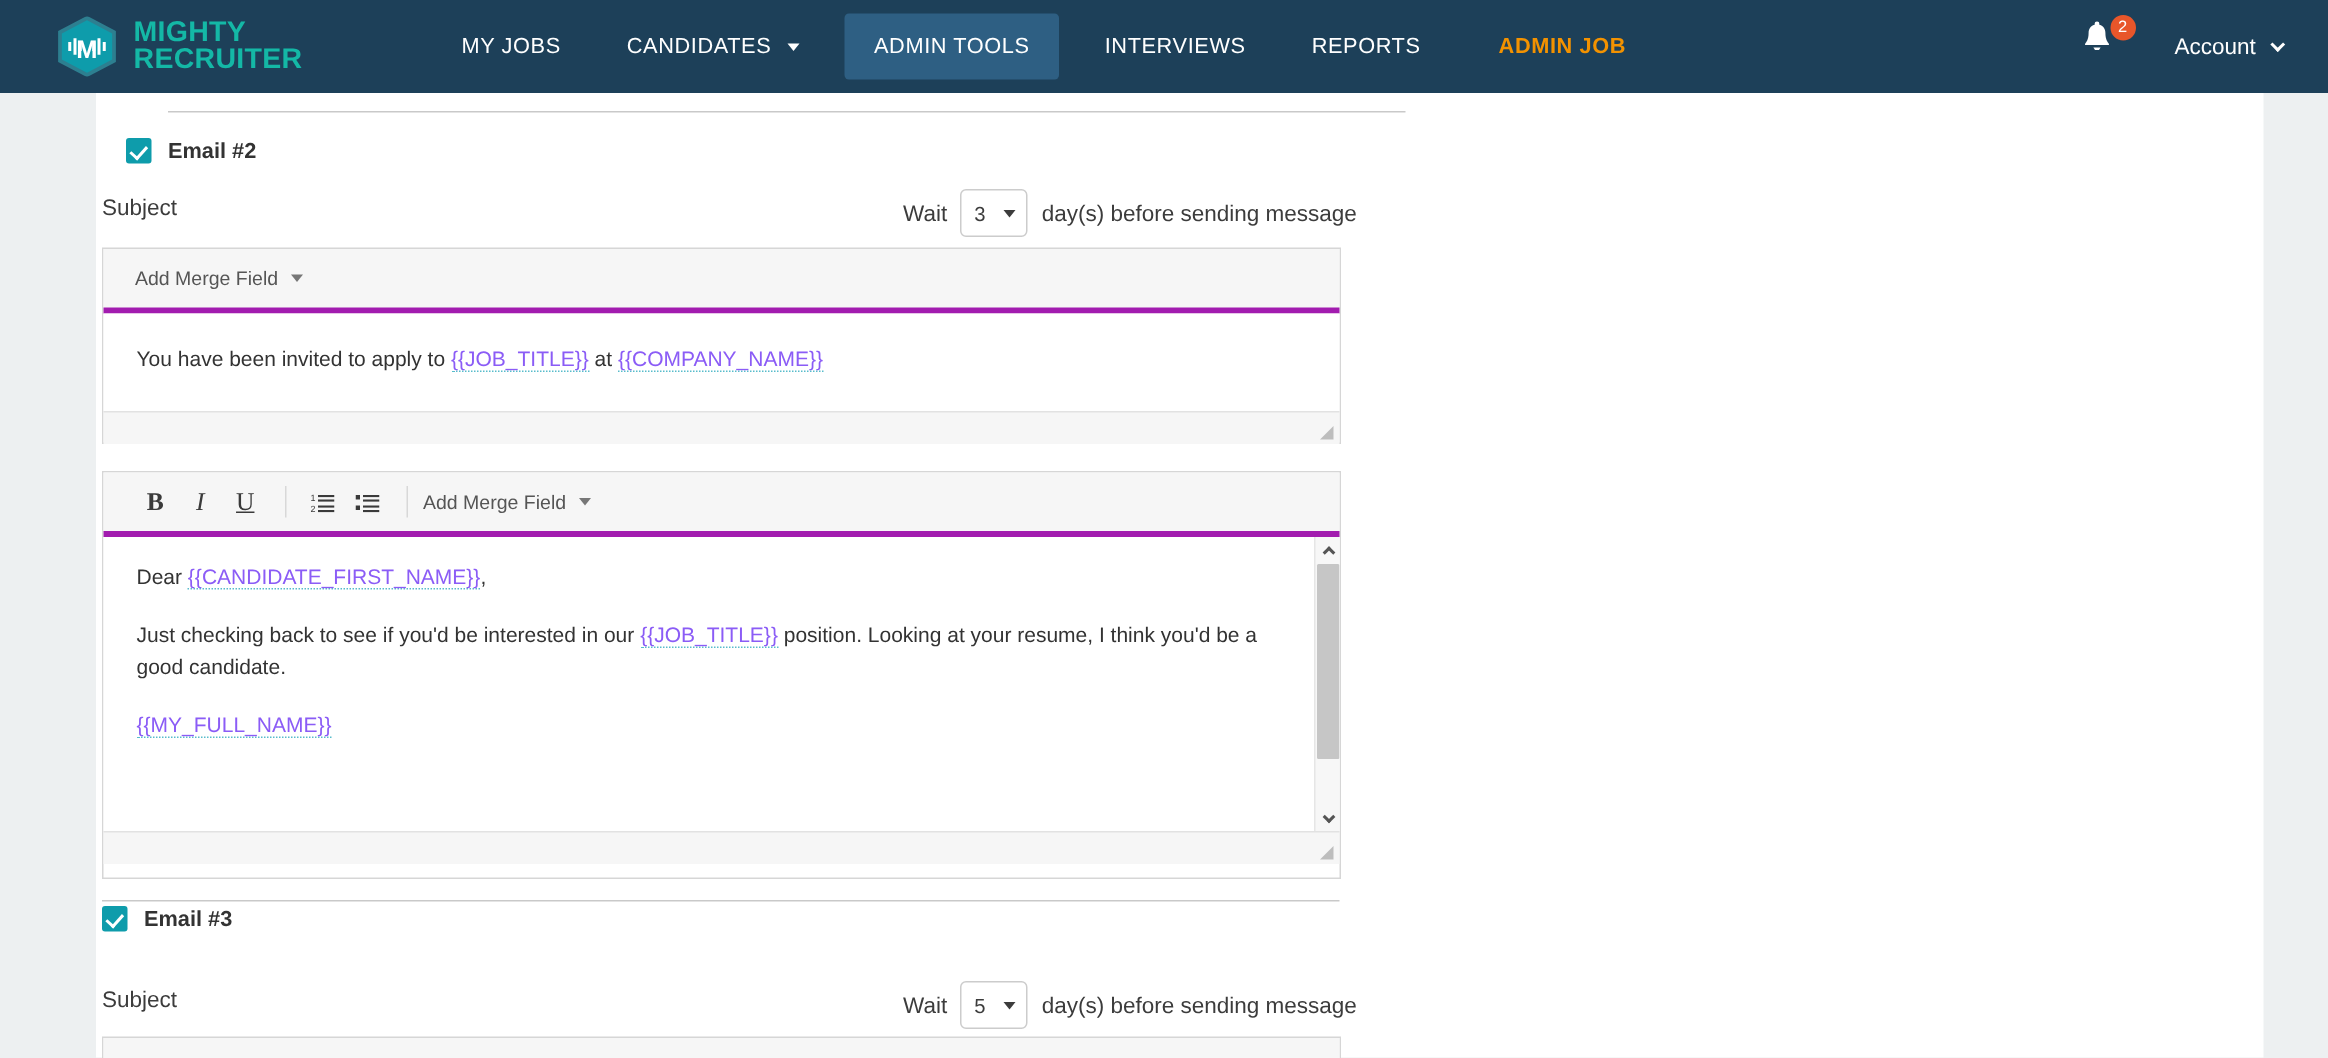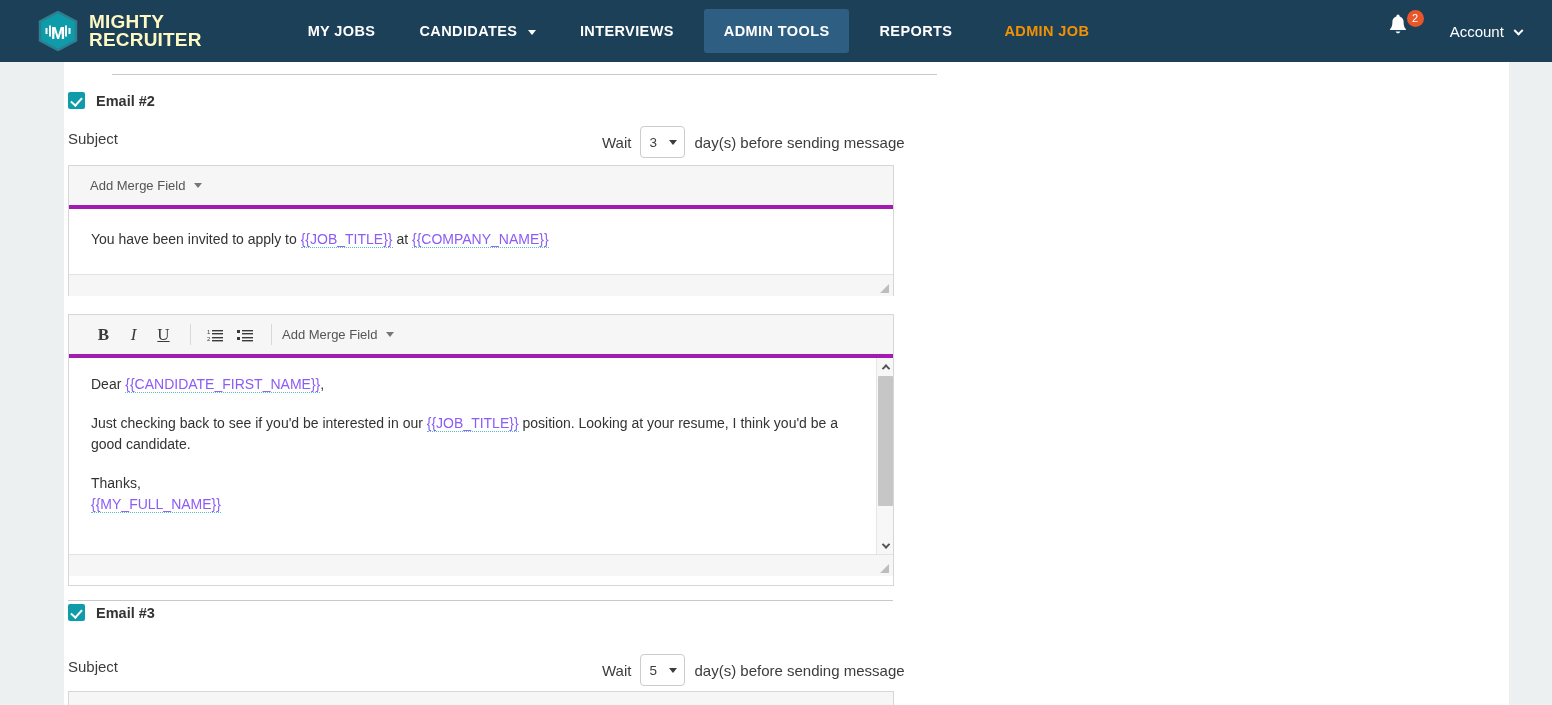--- a/index.html
+++ b/index.html
@@ -14,31 +14,31 @@
   
   .navbar {
     position: absolute; top: 0; left: 0;
     width: 1552px; height: 62px;
     background: #1d4059;
     display: flex; align-items: center;
   }
   .brand { display: flex; align-items: center; margin-left: 36px; }
   .brand-mark { width: 44px; height: 40px; position: relative; }
   .brand-text {
-    margin-left: 9px; color: #fef9c3;
+    margin-left: 9px; color: #14b8a6;
     font-size: 19px; font-weight: bold; line-height: 18px;
     letter-spacing: .2px;
   }
   .brand-text span { display: block; }
 
   .navlinks { display: flex; align-items: center; margin-left: 84px; height: 62px; }
   .navlink {
     color: #ffffff; font-size: 14.5px; letter-spacing: .4px;
     padding: 0 17px; height: 62px; line-height: 62px;
-    white-space: nowrap; cursor: pointer; font-weight: bold;
+    white-space: nowrap; cursor: pointer;
   }
   .navlink.spaced { padding: 0 22px; }
   .navlink.active {
     background: #2e5f83; height: 44px; line-height: 44px;
     border-radius: 3px; margin: 0 8px; padding: 0 20px;
   }
   .navlink.create { color: #f39200; font-weight: bold; padding-left: 30px; }
   .caret-down {
     display: inline-block; width: 0; height: 0; margin-left: 6px;
     vertical-align: middle;
@@ -217,25 +217,25 @@
   </div>
 
   <div class="navlinks">
     <div class="navlink spaced">
       <span>MY JOBS</span>
     </div>
     <div class="navlink spaced">
       <span>CANDIDATES</span>
       <span class="caret-down"></span>
     </div>
+    <div class="navlink active">
+      <span>ADMIN TOOLS</span>
+    </div>
     <div class="navlink spaced">
       <span>INTERVIEWS</span>
-    </div>
-    <div class="navlink active">
-      <span>ADMIN TOOLS</span>
     </div>
     <div class="navlink spaced">
       <span>REPORTS</span>
     </div>
     <div class="navlink create">
       <span>ADMIN JOB</span>
     </div>
   </div>
 
   <div class="nav-right">
@@ -252,21 +252,21 @@
       <span class="chev"></span>
     </div>
   </div>
 </div>
 
 <div class="page">
   <div class="card">
 
     <div class="hr-top"></div>
 
-    <div class="email-head" style="left:4px; top:30px;">
+    <div class="email-head" style="left:20px; top:30px;">
       <div class="cb"></div>
       <div class="email-label">Email #2</div>
     </div>
 
     <div class="subject-label" style="left:4px; top:68px;">Subject</div>
 
     <div class="wait-row" style="left:538px; top:64px;">
       <span>Wait</span>
       <div class="wait-select">
         <span class="v">3</span>
@@ -328,21 +328,20 @@
         <div class="amf">
           <span>Add Merge Field</span>
           <span class="caret-down"></span>
         </div>
       </div>
 
       <div class="editor-body" style="height:196px;">
         <div class="inner" style="padding-right:28px;">
             <div class="p"><span>Dear </span><span class="mf">{{CANDIDATE_FIRST_NAME}}</span><span>,</span></div>
             <div class="p"><span>Just checking back to see if you'd be interested in our </span><span class="mf">{{JOB_TITLE}}</span><span> position. Looking at your resume, I think you'd be a good candidate.</span></div>
-            <div class="p tight"><span>Thanks,</span></div>
             <div class="p tight"><span class="mf">{{MY_FULL_NAME}}</span></div>
           </div>
 
         <div class="vscroll">
           <div class="arrow up">
               <i></i>
             </div>
           <div class="thumb" style="top:18px; height:130px;"></div>
           <div class="arrow down">
               <i></i>

